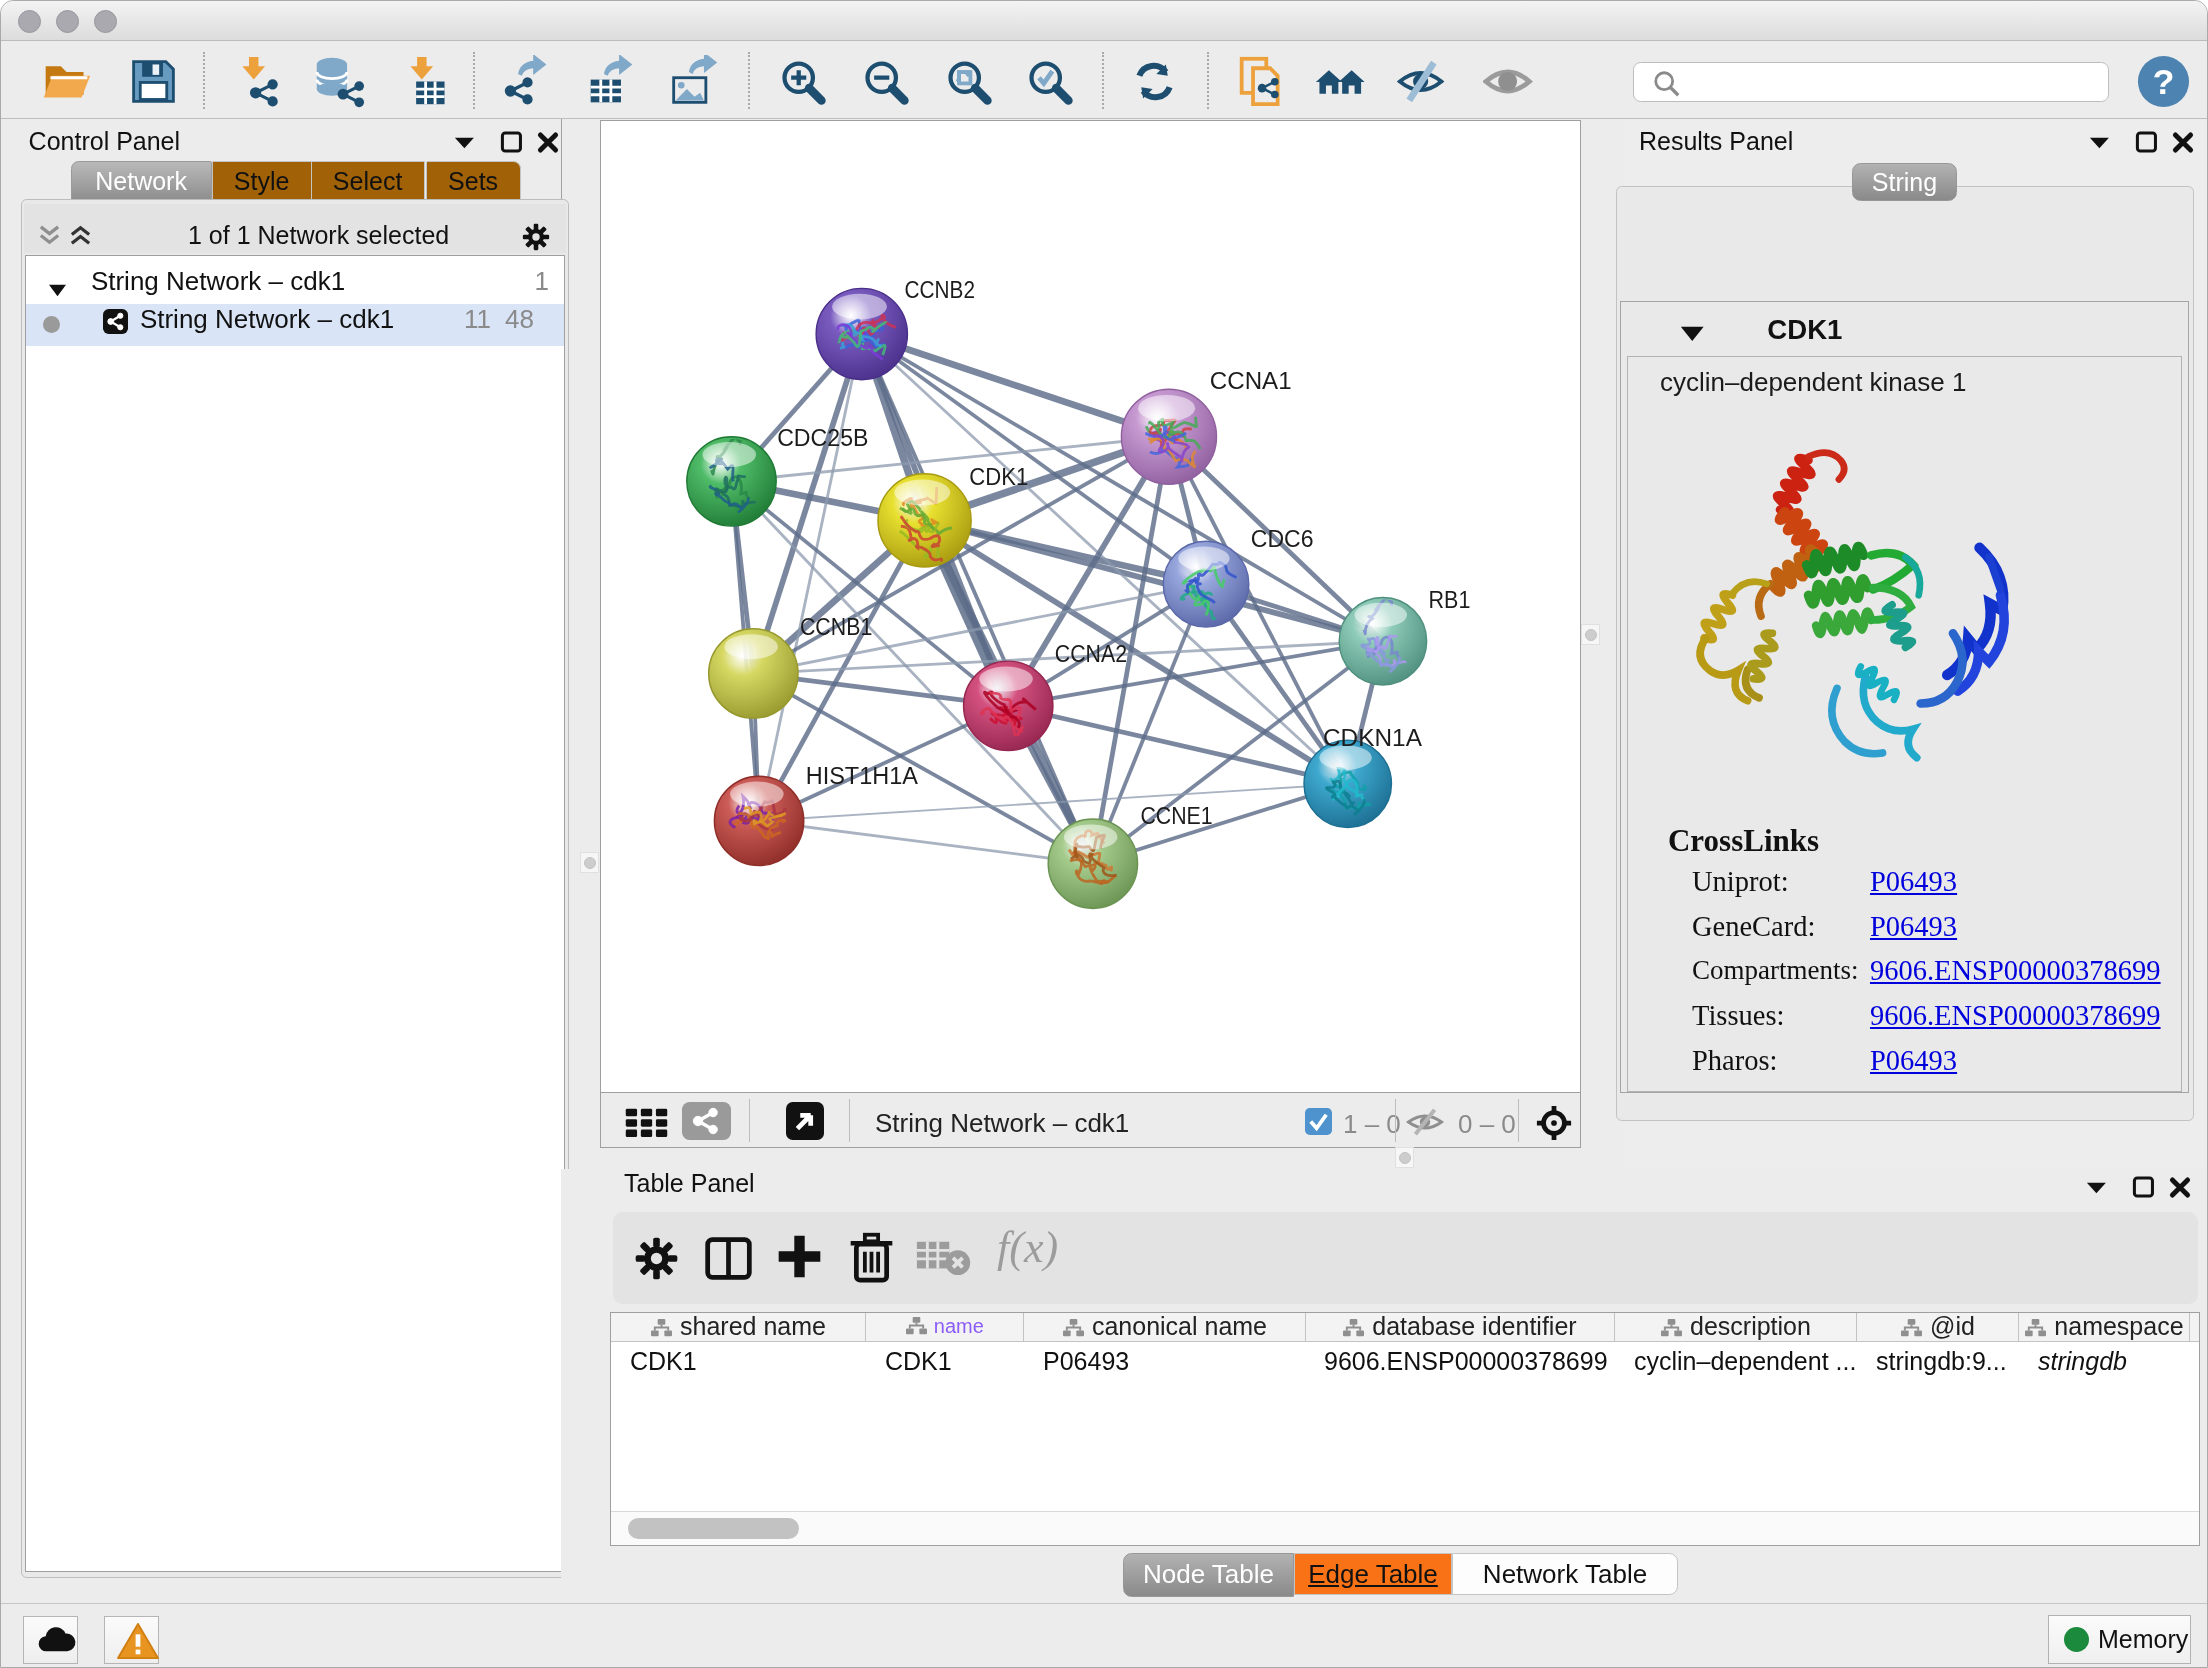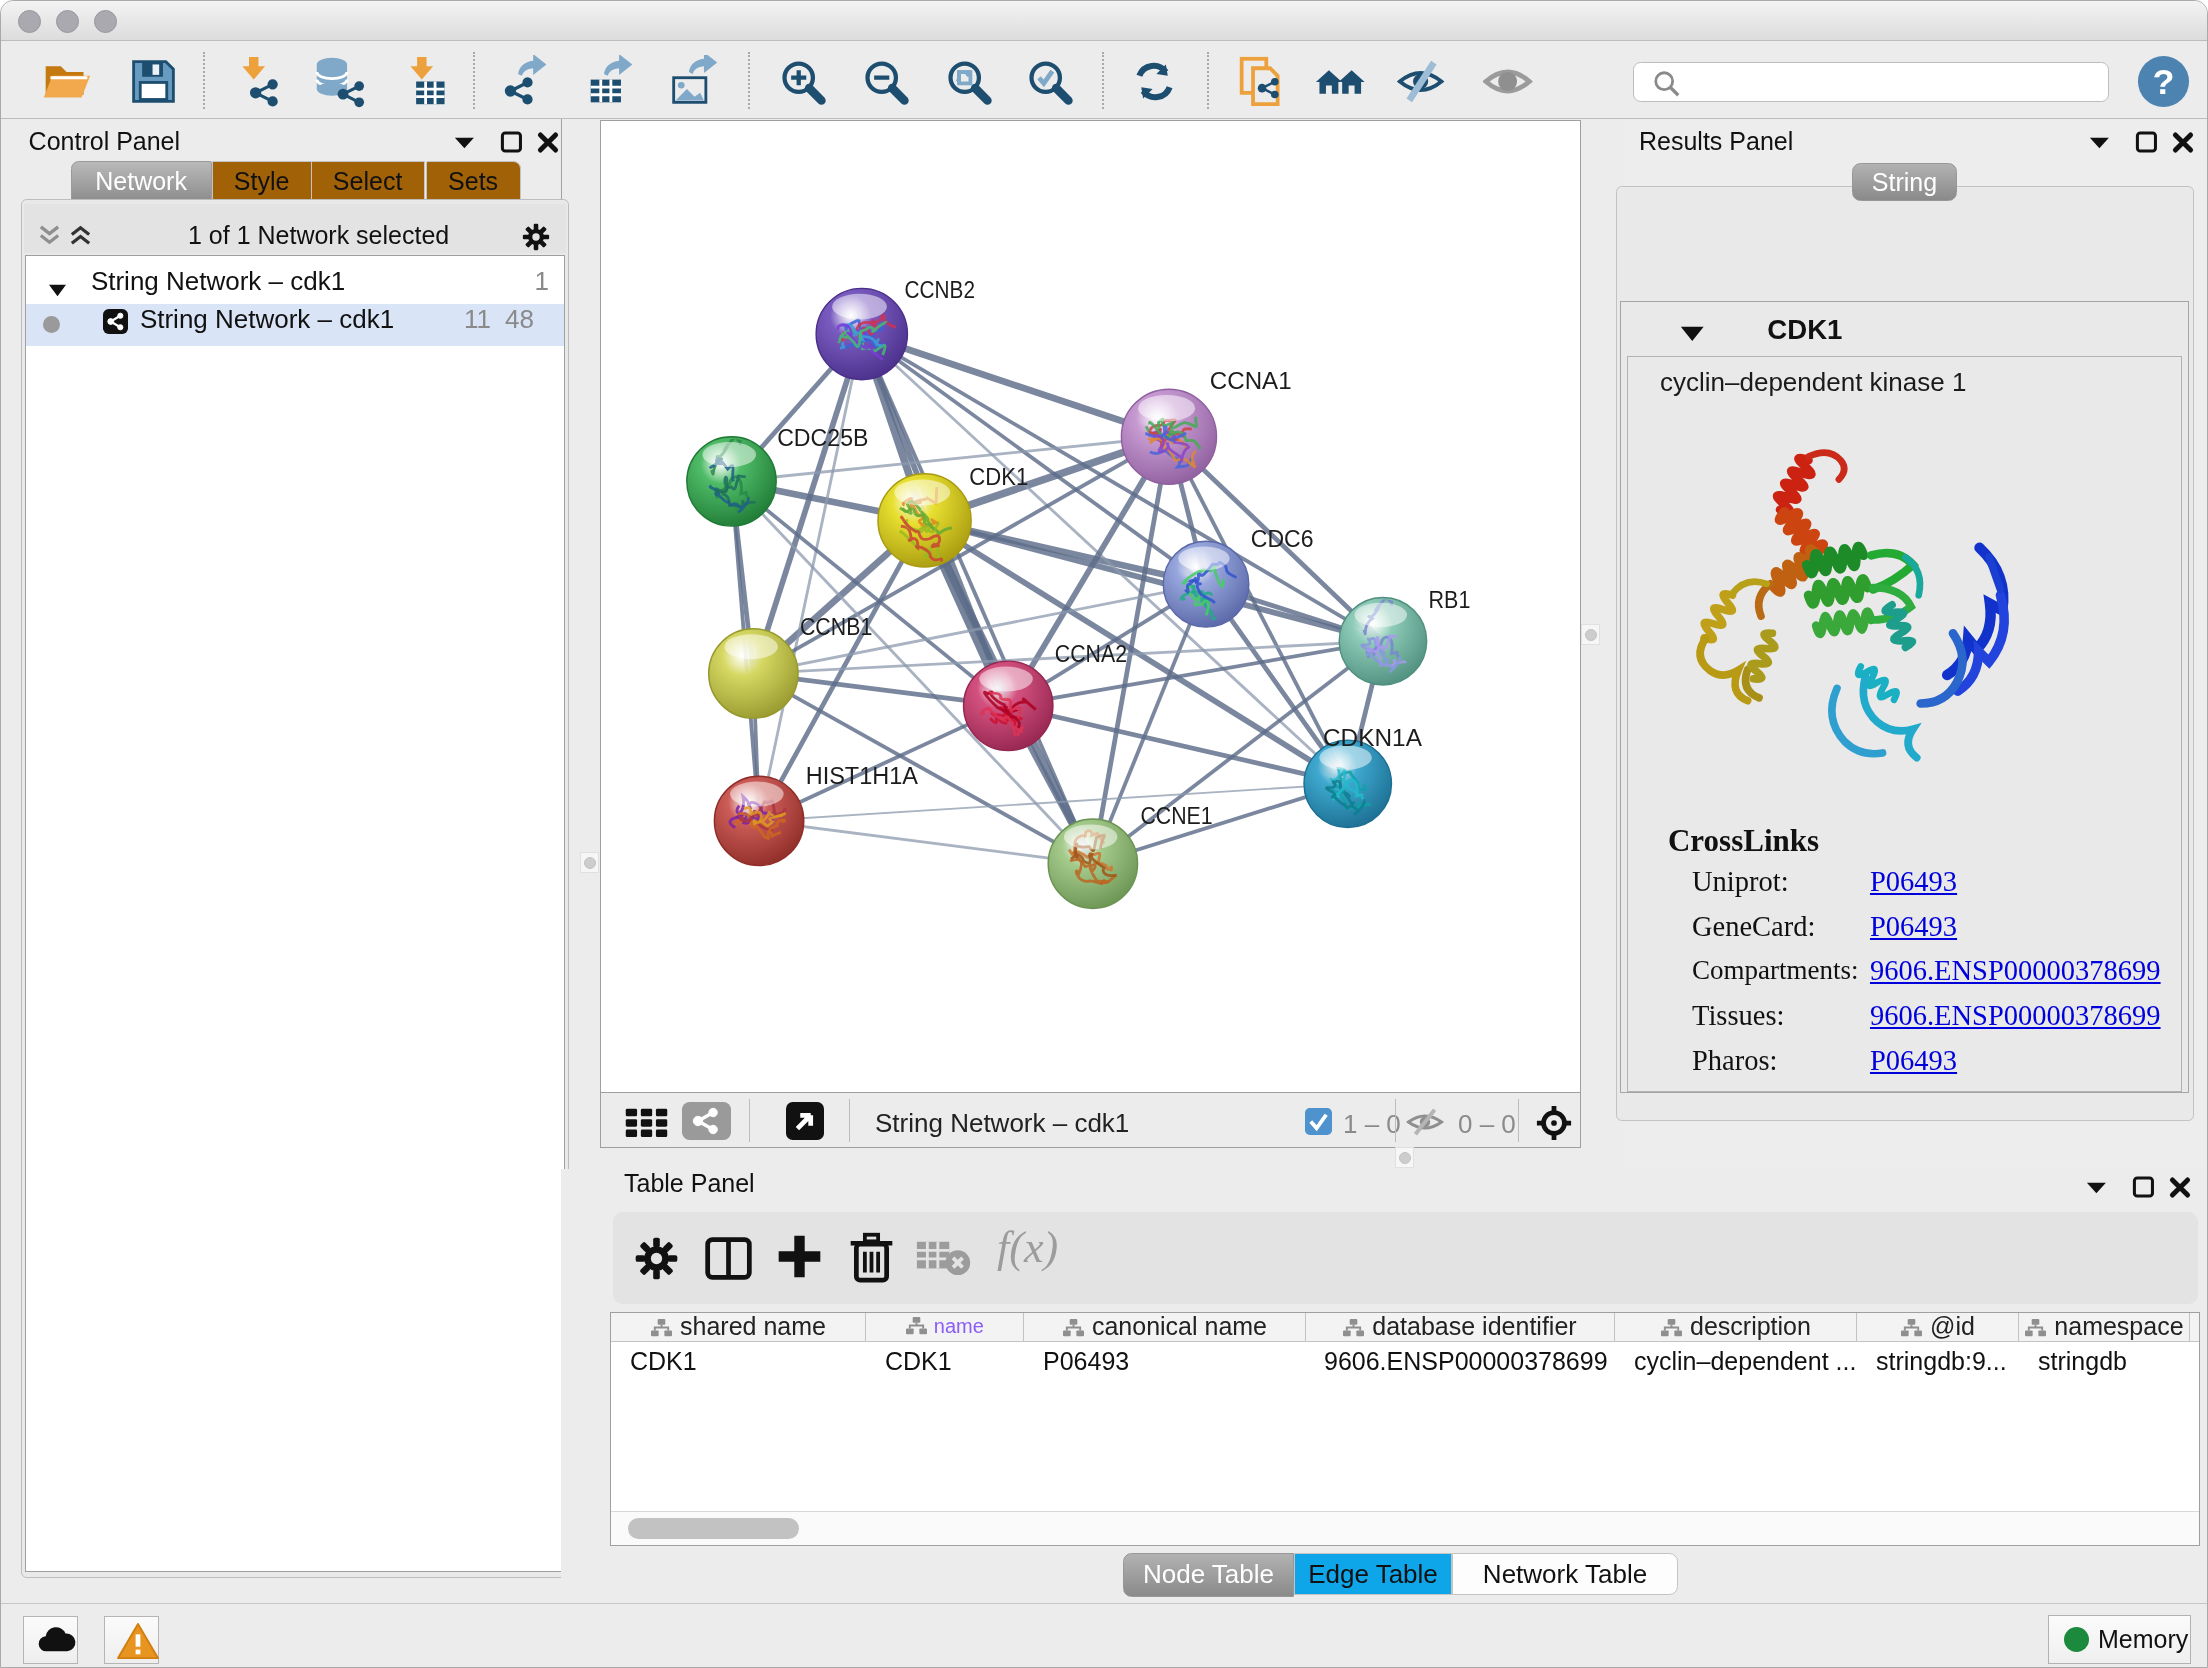--- a/index.html
+++ b/index.html
@@ -732,27 +732,27 @@
                 <path d="M12 7 v4 M5 13 v-3 h14 v3" stroke="#8f8f8f" stroke-width="2" fill="none"></path>
               </g>
             </svg> namespace</div>
 </div>
 <div style="position:absolute;left:19px;top:34px;font-size:25px;color:#111;white-space:nowrap;">CDK1</div>
 <div style="position:absolute;left:274px;top:34px;font-size:25px;color:#111;white-space:nowrap;">CDK1</div>
 <div style="position:absolute;left:432px;top:34px;font-size:25px;color:#111;white-space:nowrap;">P06493</div>
 <div style="position:absolute;left:713px;top:34px;font-size:25px;color:#111;white-space:nowrap;">9606.ENSP00000378699</div>
 <div style="position:absolute;left:1023px;top:34px;font-size:25px;color:#111;white-space:nowrap;">cyclin–dependent ...</div>
 <div style="position:absolute;left:1265px;top:34px;font-size:25px;color:#111;white-space:nowrap;">stringdb:9...</div>
-<div style="position:absolute;left:1427px;top:34px;font-size:25px;color:#111;white-space:nowrap;">stringdb</div>
+<div style="position:absolute;left:1427px;top:34px;font-size:25px;color:#111;white-space:nowrap;font-style:italic;">stringdb</div>
 <div style="position:absolute;left:0;top:198px;width:1588px;height:34px;background:#fafafa;border-top:1px solid #d8d8d8;">
           <div style="position:absolute;left:17px;top:5.7px;width:171px;height:21px;background:#c2c2c2;border-radius:10.5px;"></div>
         </div>
 </div>
 <div style="position:absolute;left:562px;top:384px;width:171px;height:44px;background:linear-gradient(#b2b2b2,#8a8a8a);border:1px solid #979797;border-radius:8.6px 0 0 8.6px;color:#fff;font-size:26px;text-align:center;line-height:40px;">Node Table</div>
-<div style="position:absolute;left:733px;top:384px;width:158px;height:42px;background:#0ea5e9;border:1px solid #c4c4c4;color:#111;font-size:26px;text-align:center;line-height:40px;">Edge Table</div>
+<div style="position:absolute;left:733px;top:384px;width:158px;height:42px;background:#f97316;border:1px solid #c4c4c4;color:#111;font-size:26px;text-align:center;line-height:40px;text-decoration:underline;">Edge Table</div>
 <div style="position:absolute;left:891px;top:384px;width:226px;height:42px;background:#fdfdfd;border:1px solid #c4c4c4;border-radius:0 8.6px 8.6px 0;color:#111;font-size:26px;text-align:center;line-height:40px;">Network Table</div>
 </div>
 
   <div id="bottombar">
     <div class="bbtn" style="left:22px;">
         <svg class="abs" style="left:11.4px;top:7.6px" width="44" height="32" viewBox="0 0 46 34">
           <path d="M12 28 a8 8 0 0 1 -1 -16 a11 11 0 0 1 21 -3 a8 8 0 0 1 2 19 z" fill="#111"></path>
         </svg>
       </div>
     <div class="bbtn" style="left:103px;">

